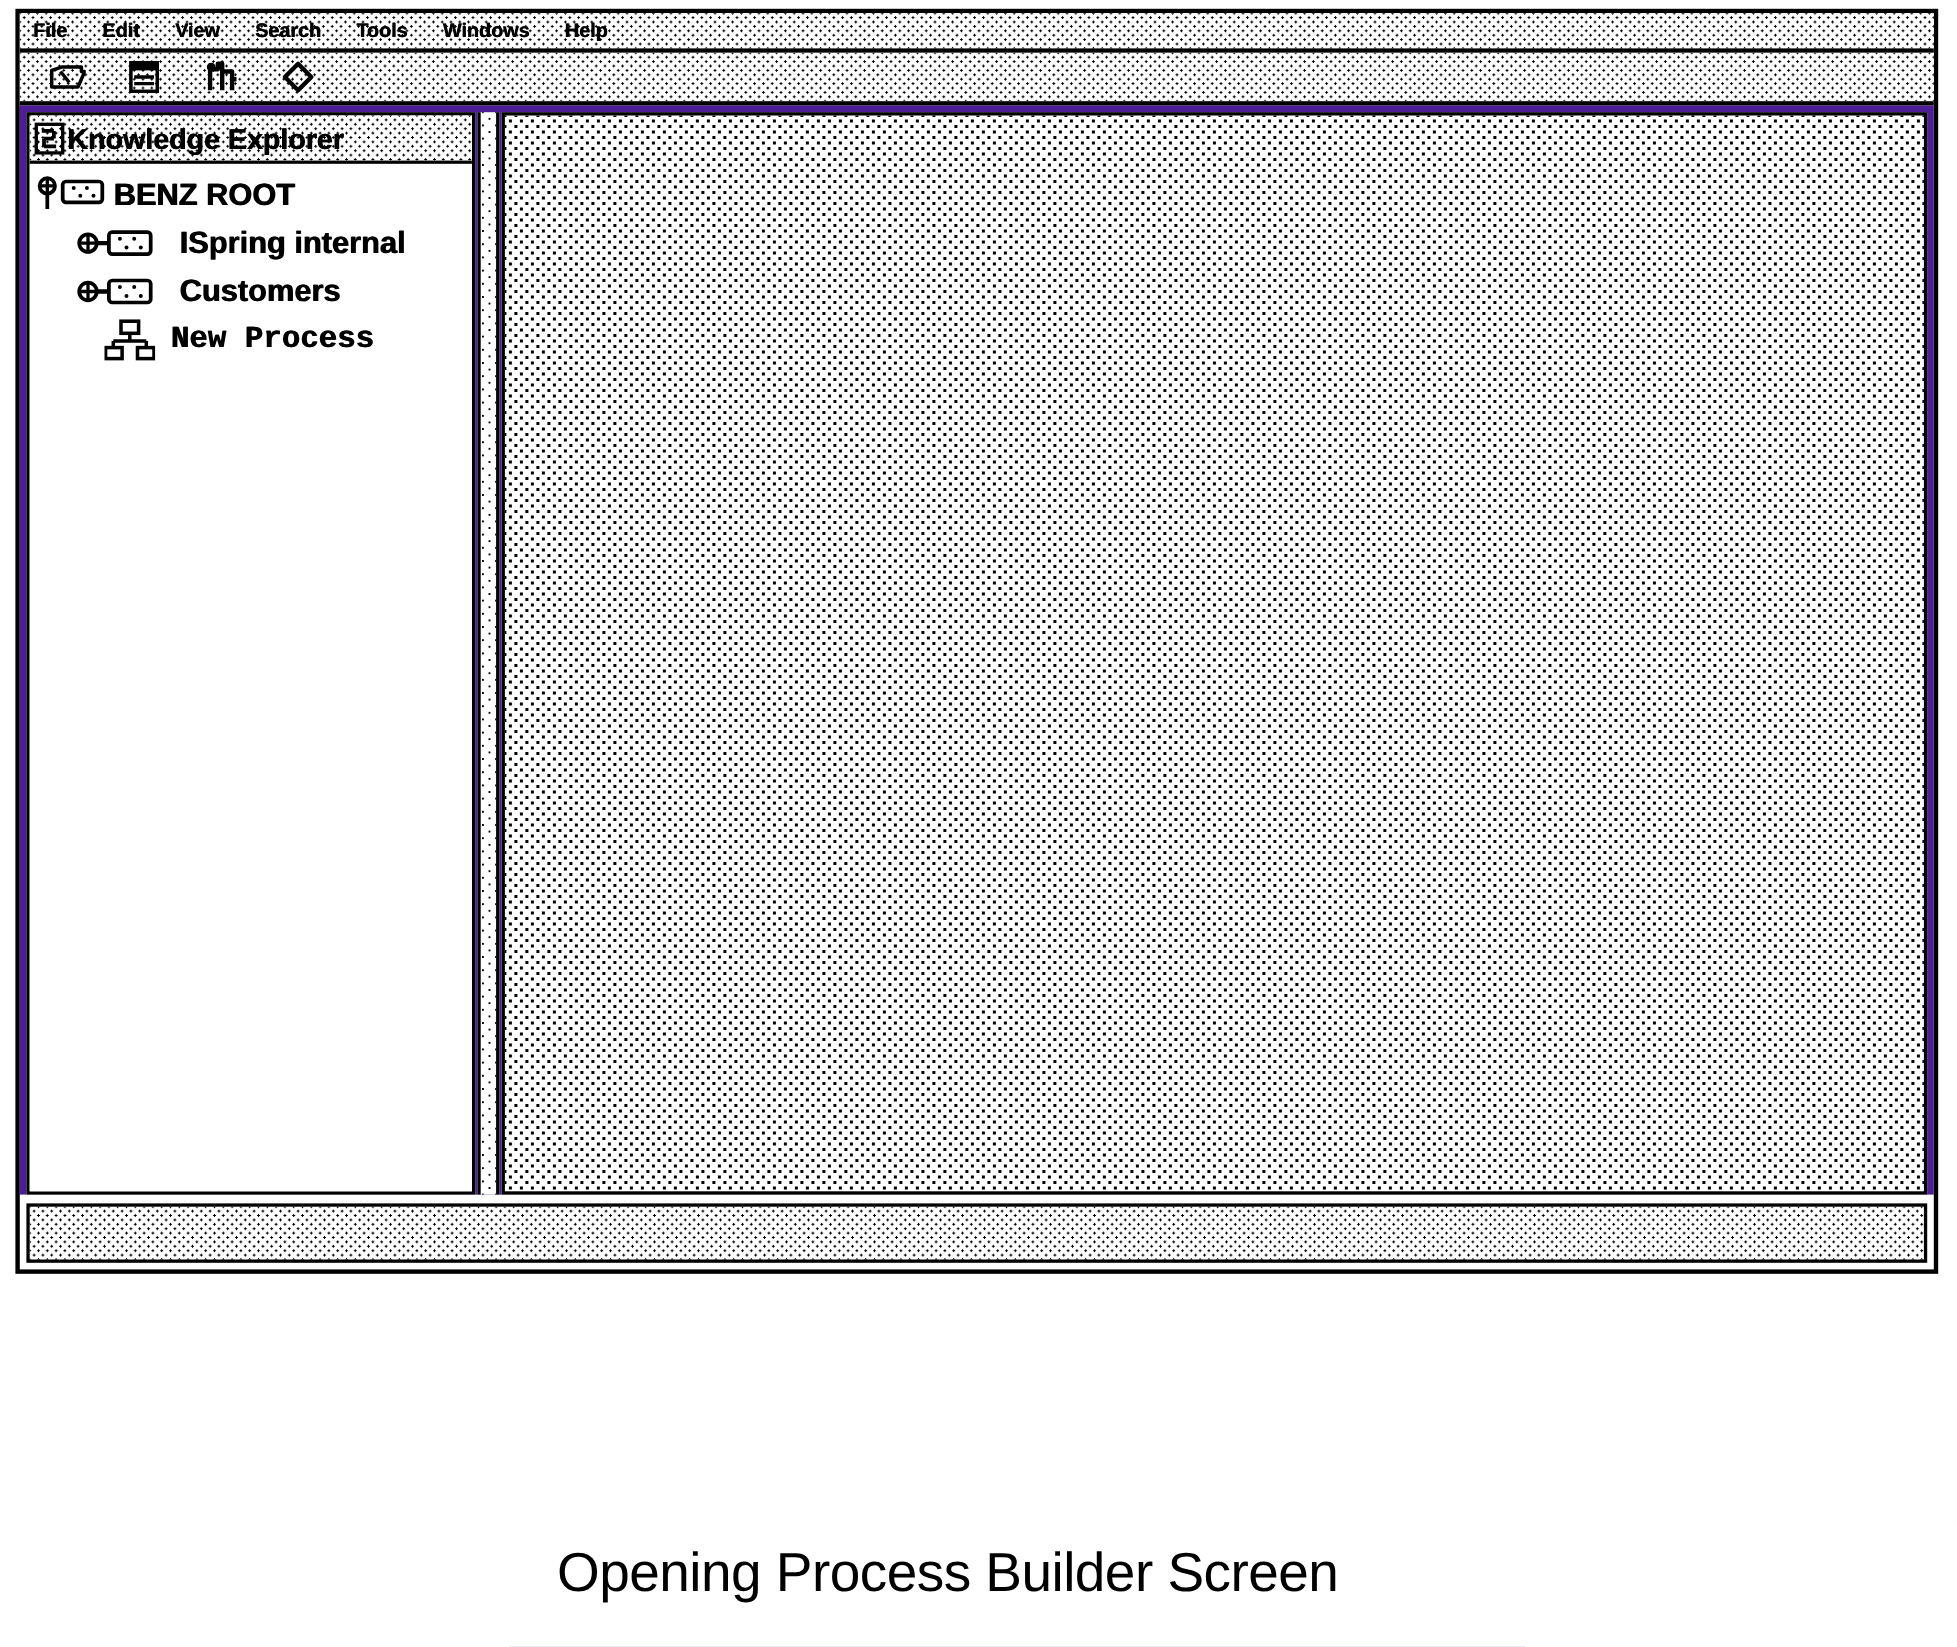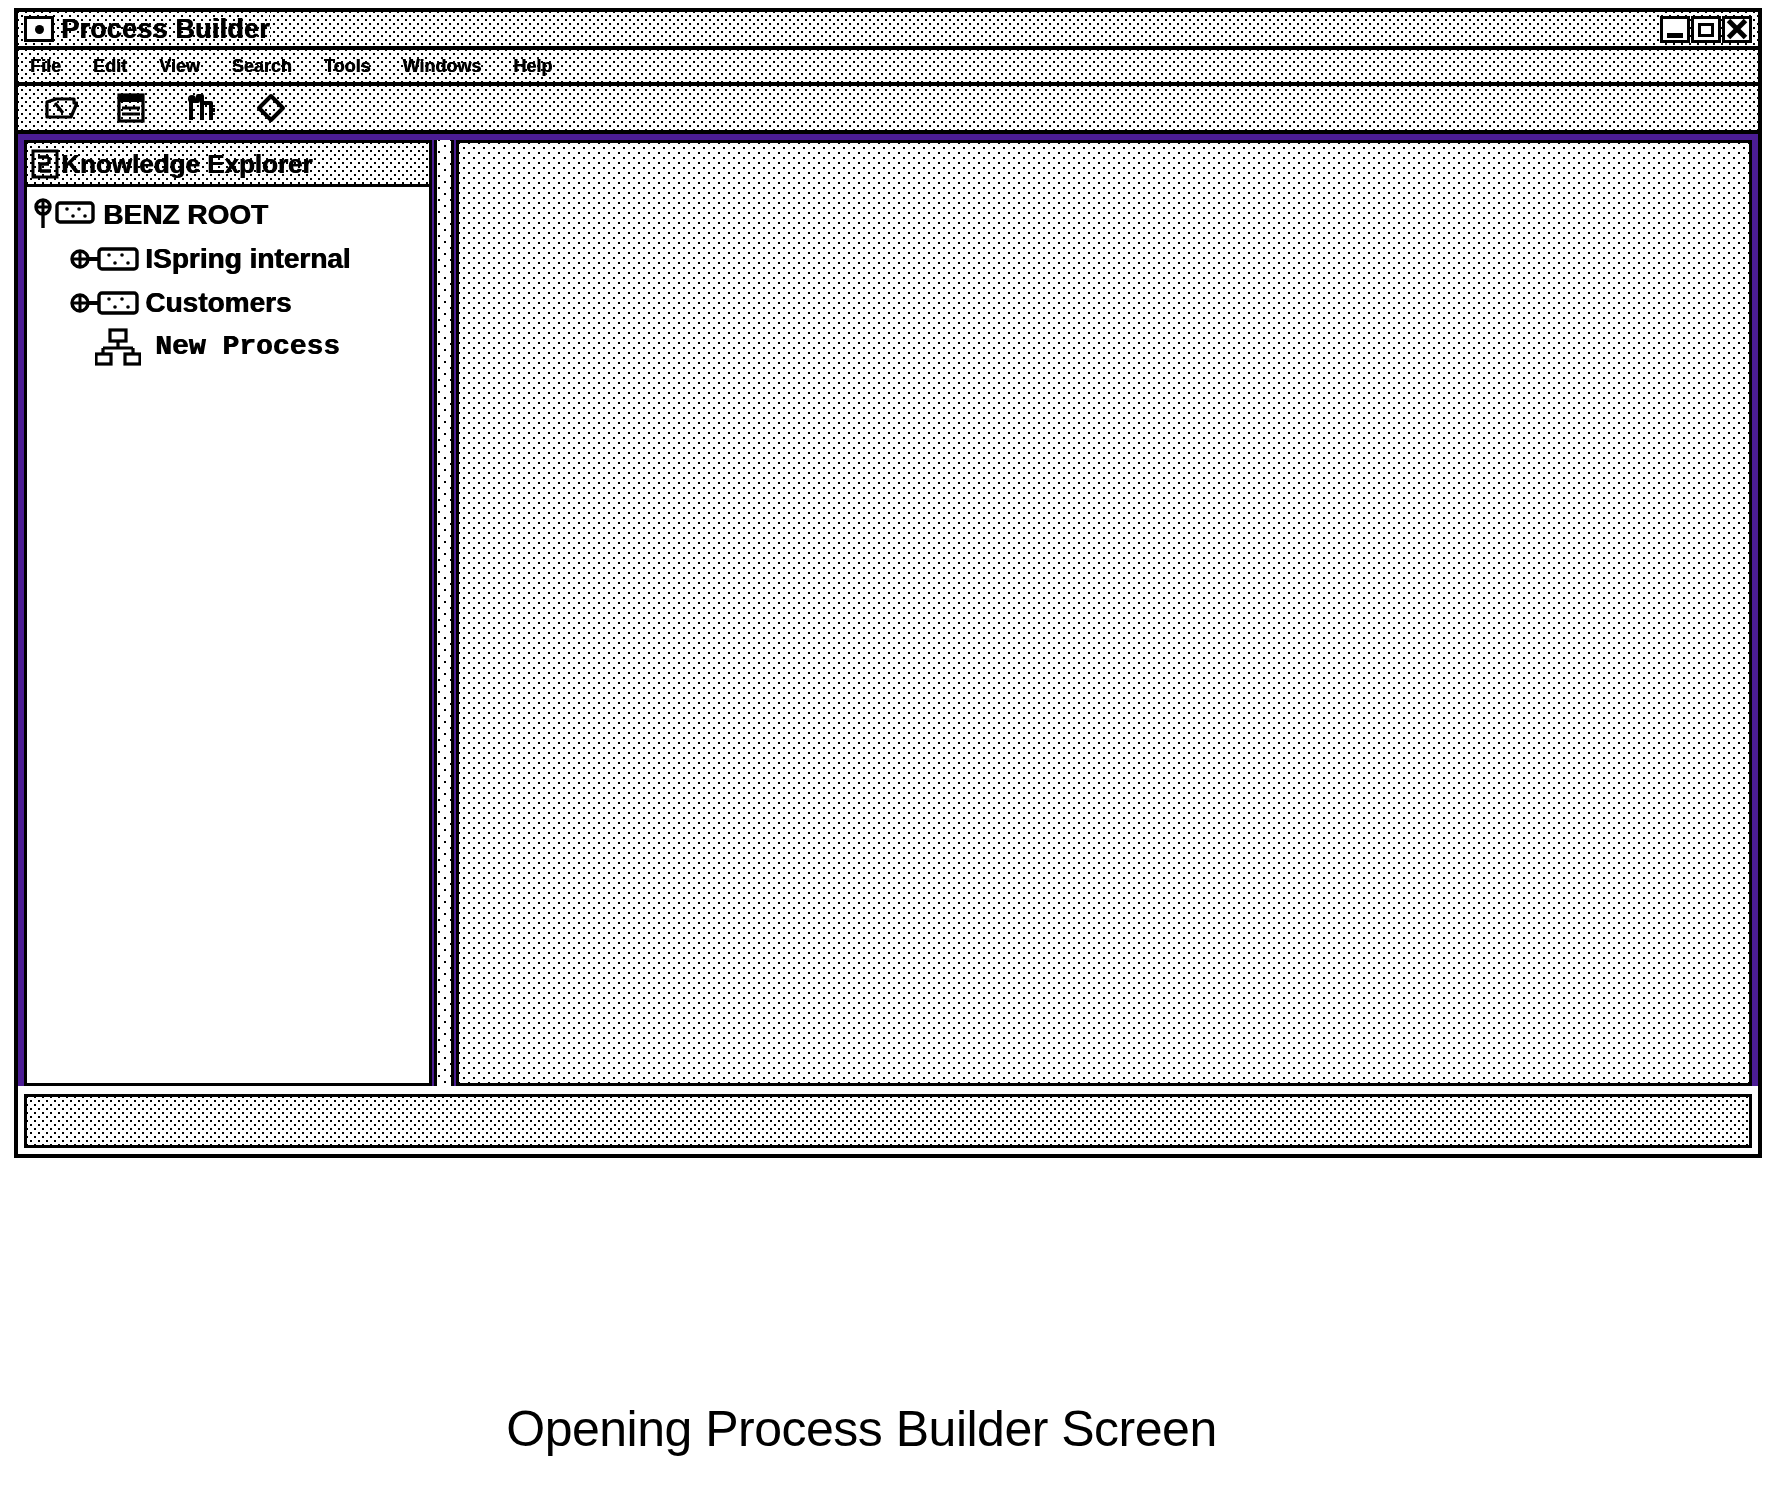--- a/index.html
+++ b/index.html
@@ -251,21 +251,21 @@
   }
   .tree-row .node-icon {
     flex: 0 0 auto;
     display: flex;
     align-items: center;
   }
   .tree-row.depth-0 { padding-left: 6px; }
   .tree-row.depth-1 { padding-left: 42px; }
   .tree-row.depth-2 { padding-left: 68px; font-family: Liberation Mono, monospace; }
   .tree-row.depth-0 .label { margin-left: 4px; }
-  .tree-row.depth-1 .label { margin-left: 0; }
+  .tree-row.depth-1 .label { margin-left: 18px; }
   .tree-row.depth-2 .label { margin-left: 14px; }
 
   
   #splitter {
     width: 20px;
     flex: 0 0 20px;
     border-left: 3px solid #000;
     border-right: 3px solid #000;
     box-sizing: border-box;
     margin: 0 2px;
@@ -301,37 +301,20 @@
     color: #000;
     font-family: "Liberation Sans", sans-serif;
     letter-spacing: -0.5px;
   }
 </style>
 </head>
 <body>
 
 <div id="app-window">
 
-  <div id="title-bar" class="dither-light">
-    <div id="window-icon">
-      <div class="dot"></div>
-    </div>
-    <div id="window-title">Process Builder</div>
-    <div id="title-fill" class="dither-light"></div>
-    <div id="window-controls">
-      <div class="win-btn minimize"></div>
-      <div class="win-btn maximize">
-        <div class="inner"></div>
-      </div>
-      <div class="win-btn close">
-        <span class="x1"></span>
-        <span class="x2"></span>
-      </div>
-    </div>
-  </div>
 
   <div id="menu-bar" class="dither-light">
     <div class="menu-item">File</div>
     <div class="menu-item">Edit</div>
     <div class="menu-item">View</div>
     <div class="menu-item">Search</div>
     <div class="menu-item">Tools</div>
     <div class="menu-item">Windows</div>
     <div class="menu-item">Help</div>
   </div>

